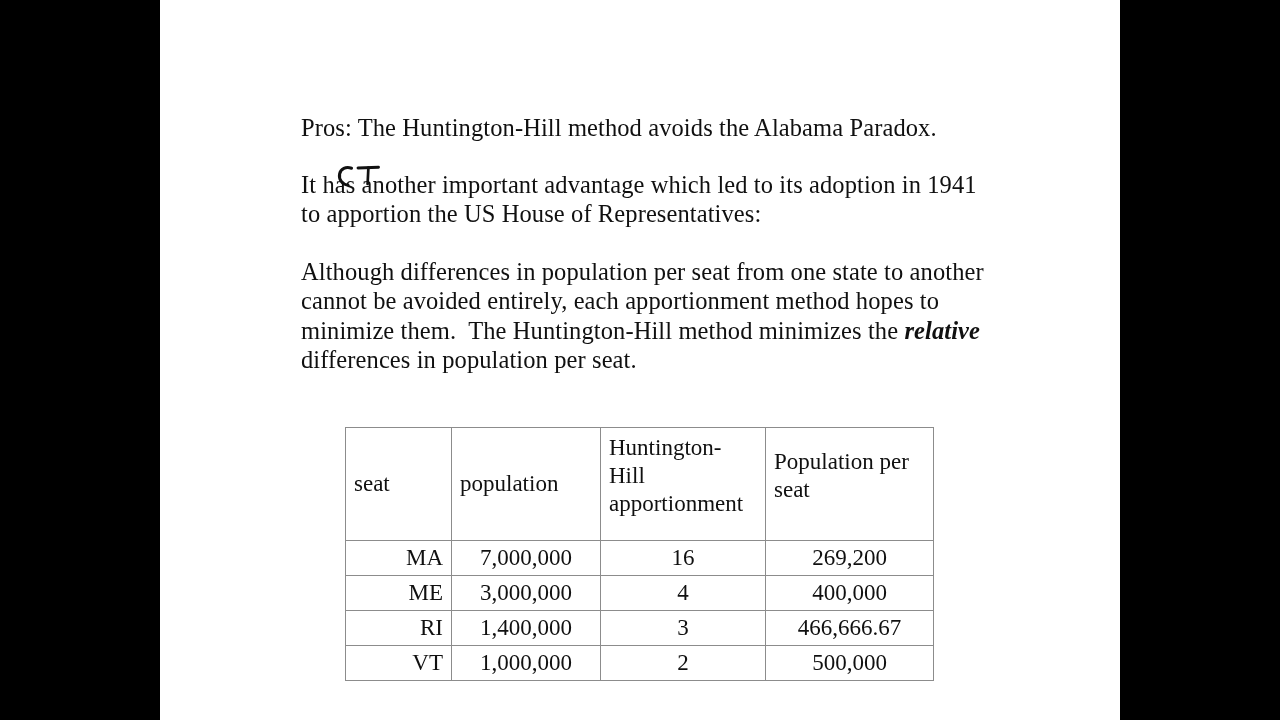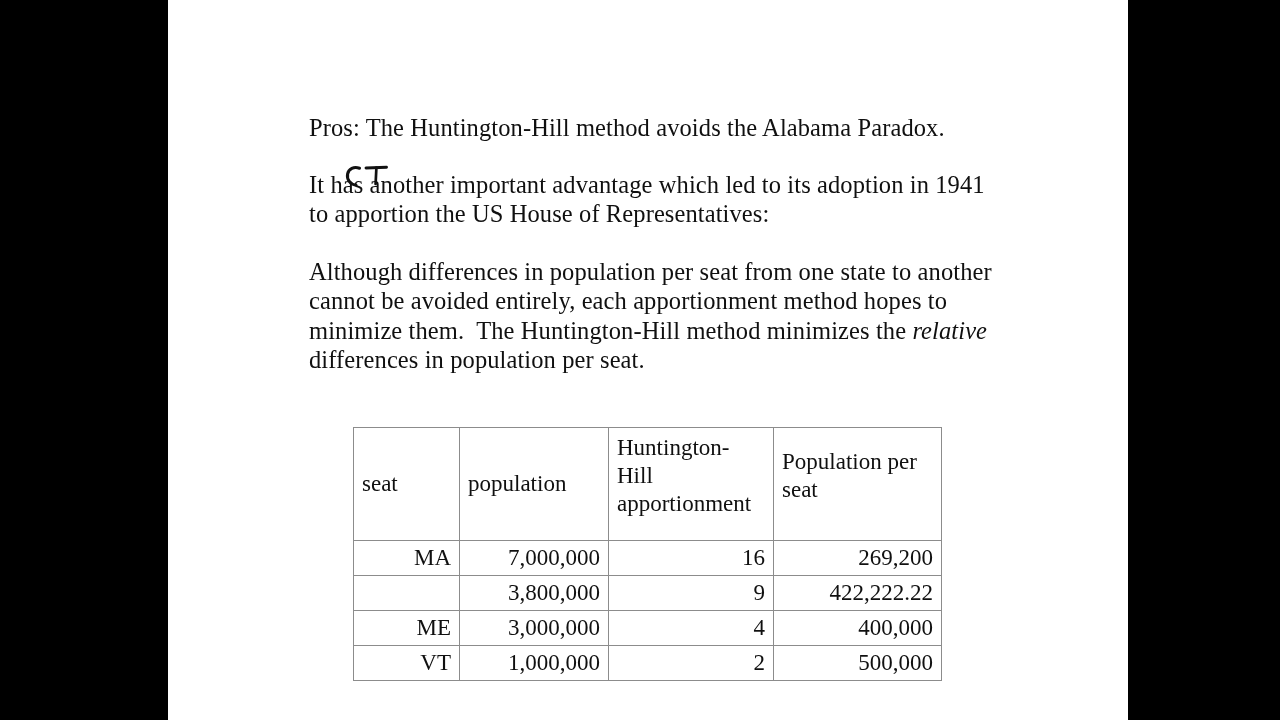--- a/index.html
+++ b/index.html
@@ -33,38 +33,37 @@
 
   
   #slide {
     position: absolute;
     top: 0;
     left: 160px;
     width: 960px;
     height: 720px;
     background: #ffffff;
     overflow: hidden;
-    margin-left: 8px;
   }
 
   .body-text {
     position: absolute;
     left: 141px;
     color: #101010;
     font-size: 24.5px;
     line-height: 29.4px;
     letter-spacing: 0.1px;
     white-space: pre-wrap;
   }
 
   #para-pros { top: 113px; }
   #para-advantage { top: 170px; width: 680px; }
   #para-minimize { top: 257px; width: 690px; }
 
-  .italic { font-style: italic; }
+  .italic { font-style: italic; font-weight: bold; }
 
   
   #ink-annotation {
     position: absolute;
     left: 176px;
     top: 164px;
     width: 46px;
     height: 30px;
     pointer-events: none;
   }
@@ -117,21 +116,21 @@
     padding-top: 20px;
   }
   #apportionment-table thead th.h-app {
     padding-top: 6px;
   }
 
   #apportionment-table tbody td {
     height: 30px;
   }
   #apportionment-table tbody td.cell-state { text-align: right; }
-  #apportionment-table tbody td.cell-num   { text-align: right; }
+  #apportionment-table tbody td.cell-num   { text-align: center; }
 </style>
 </head>
 <body>
 
 <div id="screen">
 
   <div class="letterbox left"></div>
   <div class="letterbox right"></div>
 
   <div id="slide">
@@ -168,32 +167,32 @@
         </tr>
       </thead>
       <tbody>
         <tr>
           <td class="cell-state">MA</td>
           <td class="cell-num">7,000,000</td>
           <td class="cell-num">16</td>
           <td class="cell-num">269,200</td>
         </tr>
         <tr>
-          <td class="cell-state"></td>
-          <td class="cell-num">3,800,000</td>
-          <td class="cell-num">9</td>
-          <td class="cell-num">422,222.22</td>
-        </tr>
-        <tr>
           <td class="cell-state">ME</td>
           <td class="cell-num">3,000,000</td>
           <td class="cell-num">4</td>
           <td class="cell-num">400,000</td>
         </tr>
         <tr>
+          <td class="cell-state">RI</td>
+          <td class="cell-num">1,400,000</td>
+          <td class="cell-num">3</td>
+          <td class="cell-num">466,666.67</td>
+        </tr>
+        <tr>
           <td class="cell-state">VT</td>
           <td class="cell-num">1,000,000</td>
           <td class="cell-num">2</td>
           <td class="cell-num">500,000</td>
         </tr>
 
       </tbody>
     </table>
 
   </div>

